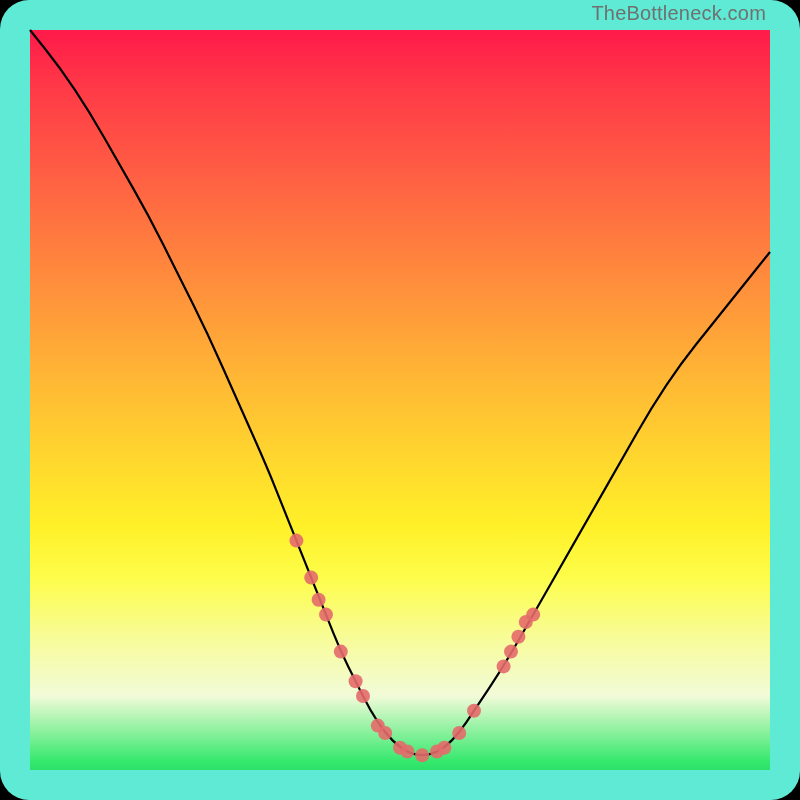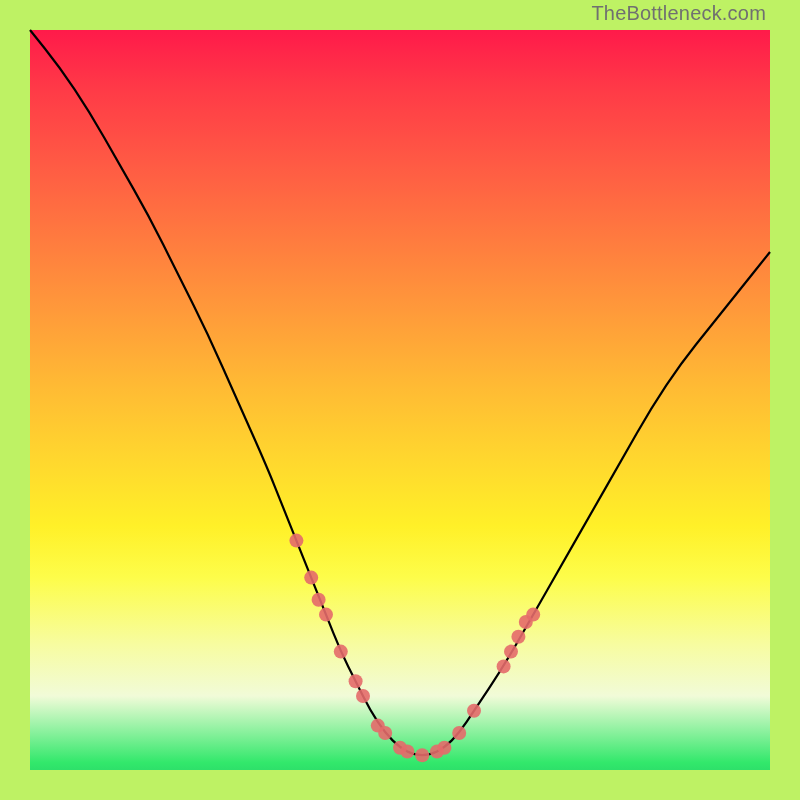--- a/index.html
+++ b/index.html
@@ -10,21 +10,22 @@
     overflow: hidden;
     background: #000;
     font-family: Arial, Helvetica, sans-serif;
   }
   .frame {
     position: absolute;
     top: 0;
     left: 0;
     width: 800px;
     height: 800px;
-    background: #bef264;
+    background: #5eead4;
+    border-radius: 29px;
   }
   .plot-area {
     position: absolute;
     top: 30px;
     left: 30px;
     width: 740px;
     height: 740px;
     
     background: linear-gradient(
       to bottom,

